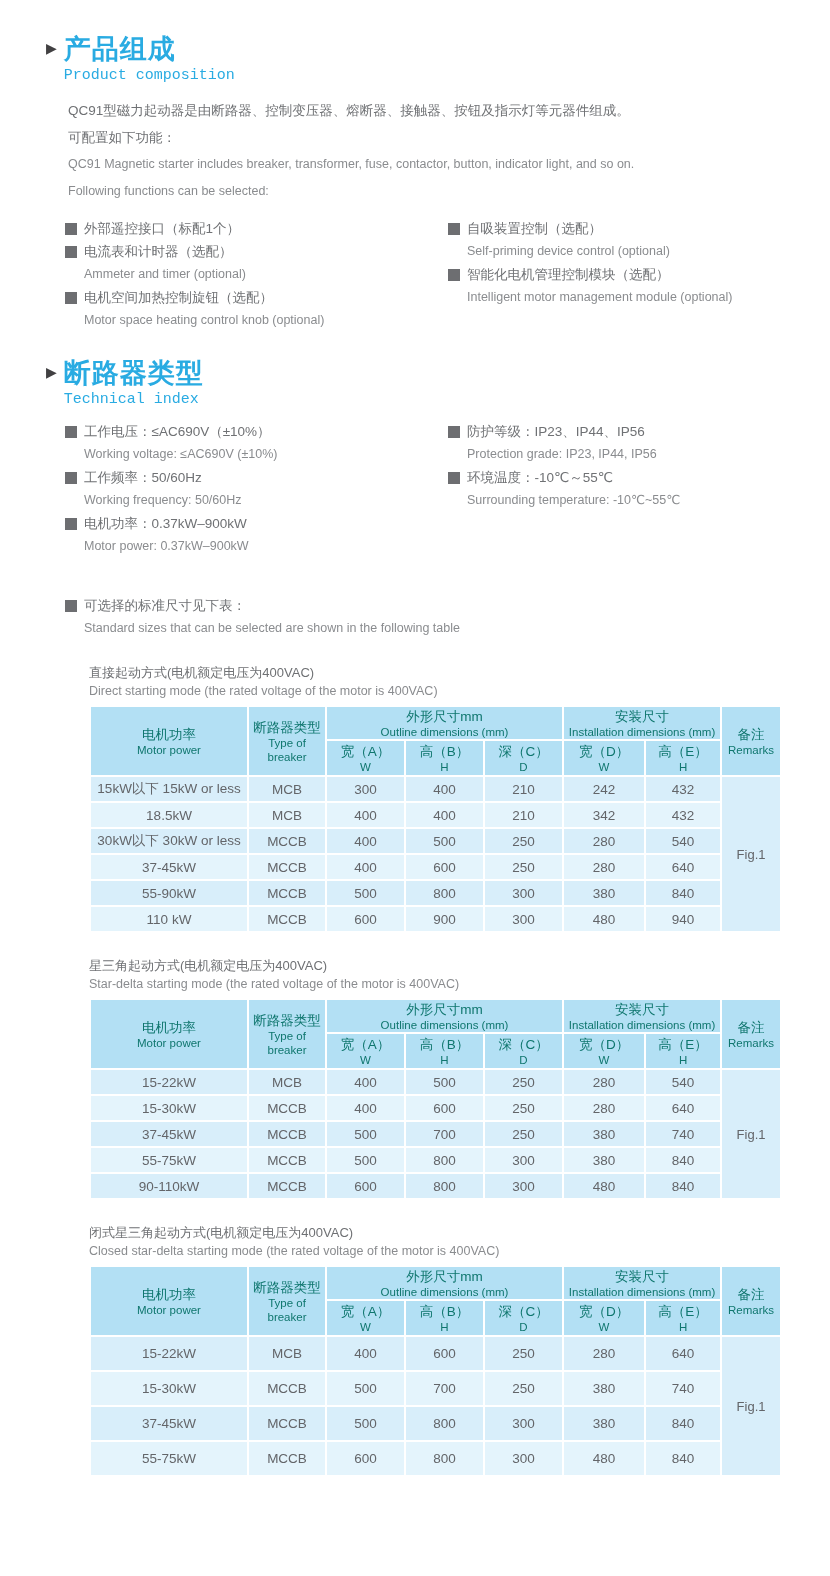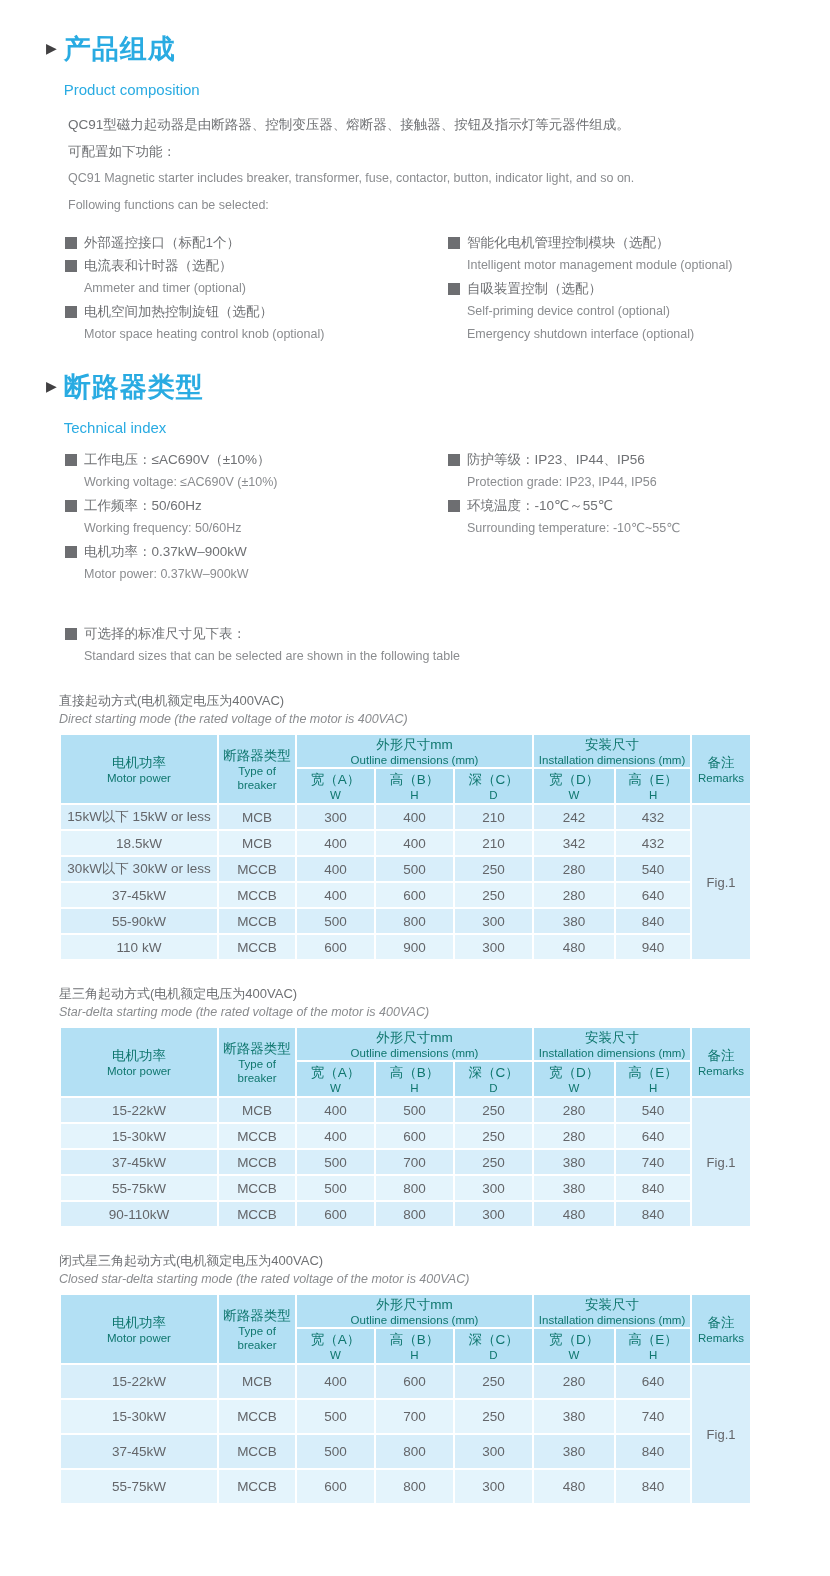--- a/index.html
+++ b/index.html
@@ -18,38 +18,38 @@
   body{background:#fff;}
   .page{
     width:830px;height:1576px;position:relative;overflow:hidden;
     background:#fff;
     font-family:"Liberation Sans","DejaVu Sans",sans-serif;
     padding-top:34px;
   }
   .sec-head{display:flex;align-items:flex-start;margin-left:46px;}
   .tri{font-size:14px;color:var(--marker);margin-top:7px;margin-right:7px;line-height:1;}
   .sec-title{color:var(--accent);font-size:27px;font-weight:bold;line-height:1.15;letter-spacing:1px;}
-  .sec-sub{color:var(--accent);font-size:15px;margin-top:16px;}
+  .sec-sub{color:var(--accent);font-size:15px;margin-top:2px;font-family:Liberation Mono, monospace;}
   .paras{margin:13px 0 0 68px;}
   .para{line-height:27px;}
   .para.cn{font-size:13.5px;color:var(--cn);}
   .para.en{font-size:12.5px;color:var(--en);}
   .cols{display:flex;margin-top:12px;}
   .col-left{margin-left:65px;width:383px;}
   .col-right{width:340px;}
   .feat-item{margin-bottom:0;}
   .feat-cn{font-size:13.5px;color:var(--cn);line-height:23px;display:flex;align-items:center;}
   .sq{width:12px;height:12px;background:var(--bullet);display:inline-block;margin-right:7px;flex:none;}
   .feat-en{font-size:12.5px;color:var(--en);line-height:23px;margin-left:19px;}
   .sec-tech{margin-top:26px;}
   .note{margin:36px 0 0 65px;}
   .tables{margin-top:2px;}
-  .tbl-block{margin-left:59px;margin-top:23px;width:691px;}
+  .tbl-block{margin-left:89px;margin-top:23px;width:691px;}
   .tbl-title-cn{font-size:13px;color:var(--cn);line-height:19px;}
-  .tbl-title-en{font-size:12.5px;color:var(--en);line-height:19px;margin-bottom:4px;font-style:italic;}
+  .tbl-title-en{font-size:12.5px;color:var(--en);line-height:19px;margin-bottom:4px;}
   table.spec{border-collapse:collapse;table-layout:fixed;width:691px;}
   table.spec th,table.spec td{border:2px solid #fff;text-align:center;vertical-align:middle;padding:0;}
   table.spec thead th{background:var(--thbg);color:#0f766e;font-weight:normal;}
   table.spec thead tr:first-child th{height:34px;}
   table.spec thead tr:nth-child(2) th{height:36px;}
   .th-l1{font-size:13.5px;line-height:17px;}
   .th-l2{font-size:11.5px;line-height:14px;}
   table.spec tbody td{font-size:13.5px;color:var(--ttext);height:26px;}
   table.spec tbody tr:nth-child(odd) td{background:var(--row-a);}
   table.spec tbody tr:nth-child(even) td{background:var(--row-b);}
@@ -95,33 +95,32 @@
               <span class="sq"></span>
               <span>电机空间加热控制旋钮（选配）</span>
             </div>
             <div class="feat-en">Motor space heating control knob (optional)</div>
           </div>
         </div>
       <div class="col-right">
           <div class="feat-item">
             <div class="feat-cn">
               <span class="sq"></span>
+              <span>自吸装置控制（选配）</span>
+            </div>
+            <div class="feat-en">Self-priming device control (optional)</div>
+          </div>
+          <div class="feat-item">
+            <div class="feat-cn">
+              <span class="sq"></span>
               <span>智能化电机管理控制模块（选配）</span>
             </div>
             <div class="feat-en">Intelligent motor management module (optional)</div>
           </div>
           <div class="feat-item">
-            <div class="feat-cn">
-              <span class="sq"></span>
-              <span>自吸装置控制（选配）</span>
-            </div>
-            <div class="feat-en">Self-priming device control (optional)</div>
-          </div>
-          <div class="feat-item">
-            <div class="feat-en">Emergency shutdown interface (optional)</div>
           </div>
         </div>
     </div>
   </section>
 
   <section class="sec-tech">
     <div class="sec-head">
       <span class="tri">▶</span>
       <div>
         <div class="sec-title">断路器类型</div>

